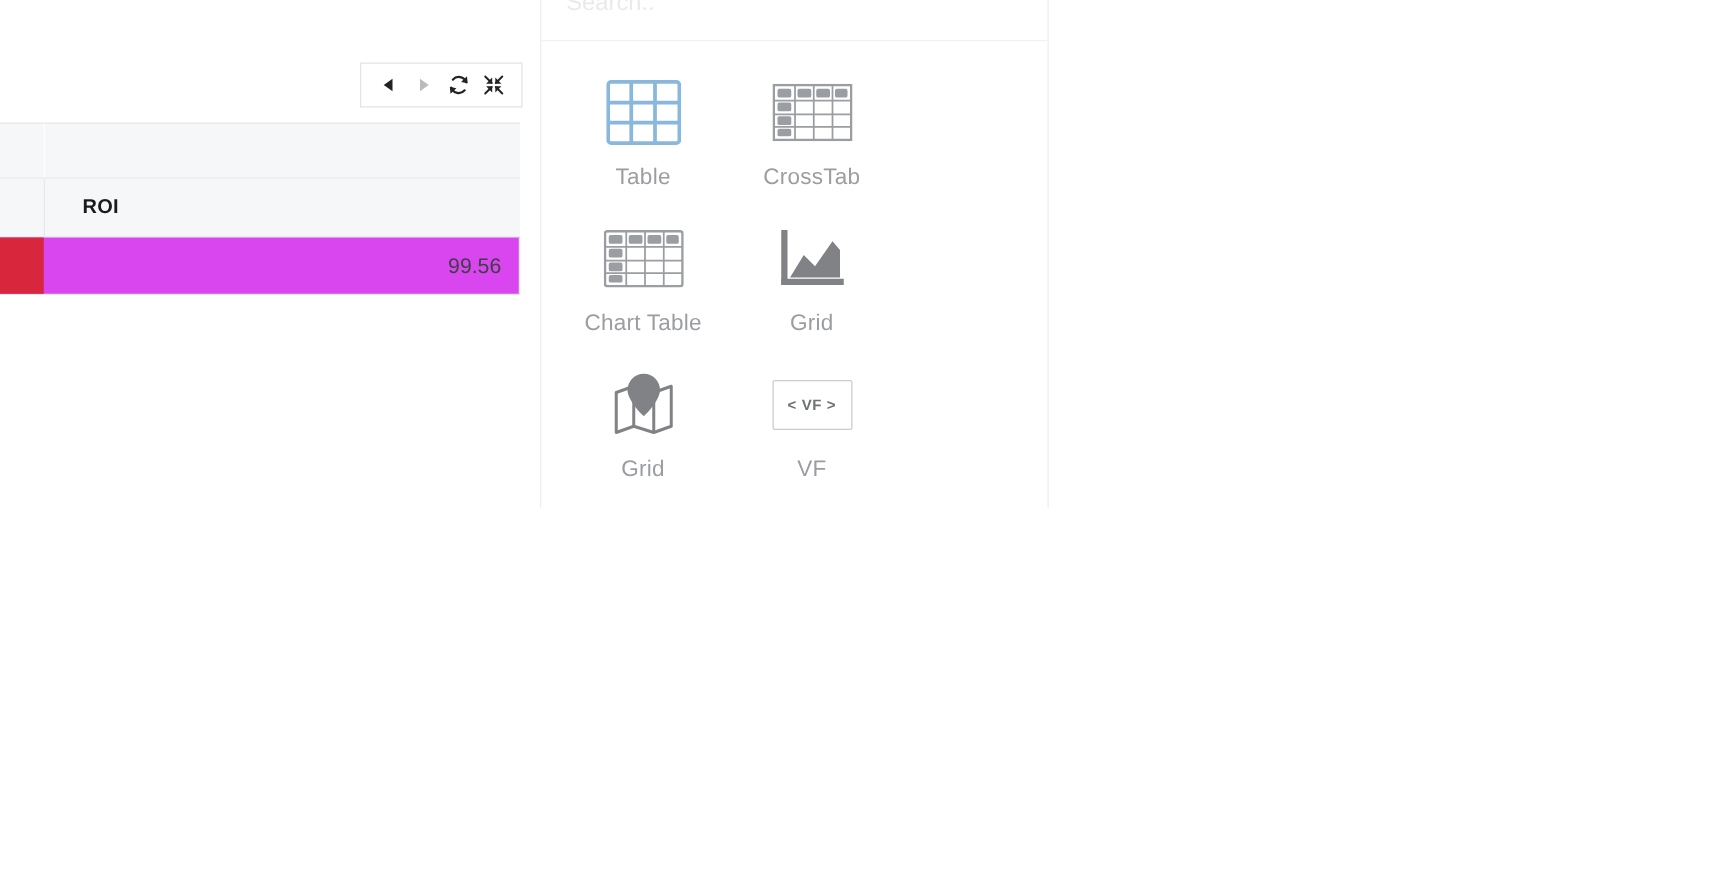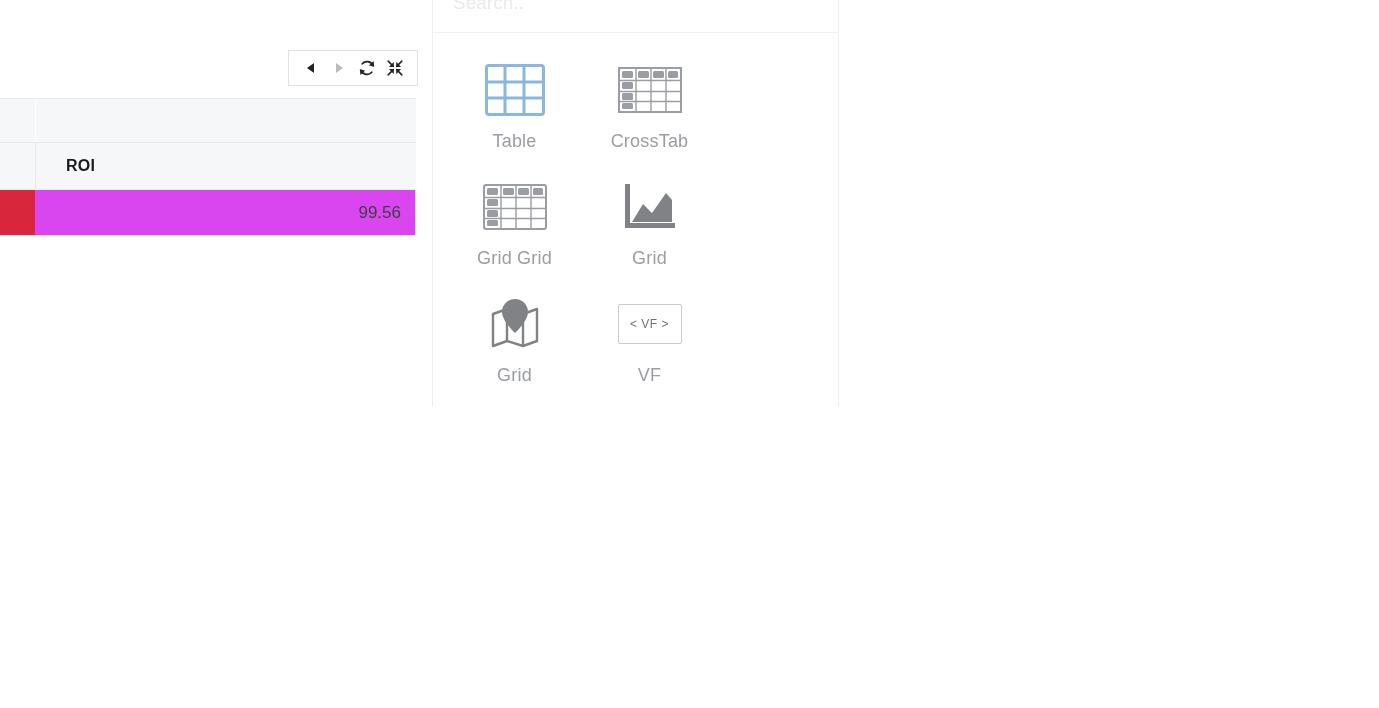--- a/index.html
+++ b/index.html
@@ -102,21 +102,21 @@
     cursor:pointer;
   }
   .viz-icon { height:62px; display:flex; align-items:center; justify-content:center; }
   .viz-label {
     margin-top:10px; font-size:18px; color:#9a9da1; text-align:center;
     letter-spacing:.2px; white-space:nowrap;
   }
   .vf-box {
     width:64px; height:40px; border:1px solid #c9ccd0; border-radius:2px;
     display:flex; align-items:center; justify-content:center;
-    font-size:12px; font-weight:normal; color:#6f7276; letter-spacing:.5px;
+    font-size:12px; font-weight:bold; color:#6f7276; letter-spacing:.5px;
   }
 </style>
 </head>
 <body>
 
 <div id="root">
 
   <div id="report-area">
 
     <div id="toolbar-wrap">
@@ -242,21 +242,21 @@
             <g stroke="#9a9da1" stroke-width="1.4">
               <line x1="1" y1="13.5" x2="63" y2="13.5"></line>
               <line x1="1" y1="24.5" x2="63" y2="24.5"></line>
               <line x1="1" y1="34.5" x2="63" y2="34.5"></line>
               <line x1="18" y1="1" x2="18" y2="45"></line>
               <line x1="33" y1="1" x2="33" y2="45"></line>
               <line x1="48" y1="1" x2="48" y2="45"></line>
             </g>
           </svg>
         </div>
-        <div class="viz-label">Grid Grid</div>
+        <div class="viz-label">Chart Table</div>
       </div>
 
 
       <div class="viz-item">
         <div class="viz-icon">
           <svg width="56" height="50" viewBox="0 0 56 50">
             <g fill="#808285">
               <rect x="3" y="2" width="5" height="44"></rect>
               <rect x="3" y="41" width="50" height="5"></rect>
               <polygon points="10,40 21,22 30,31 44,11 50,18 50,40"></polygon>

